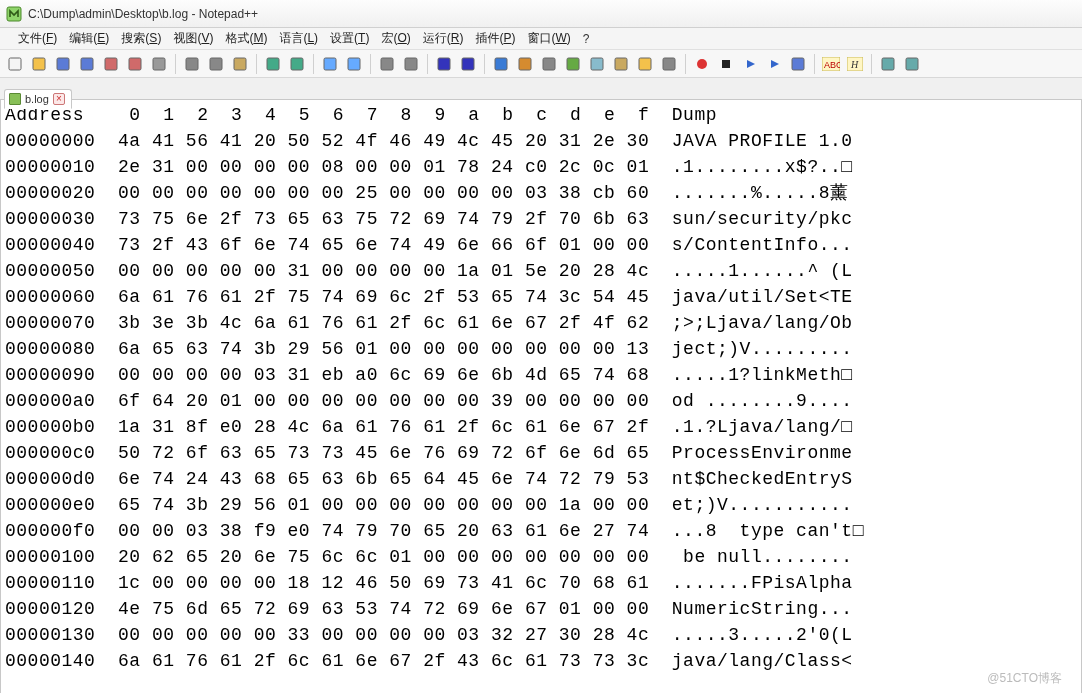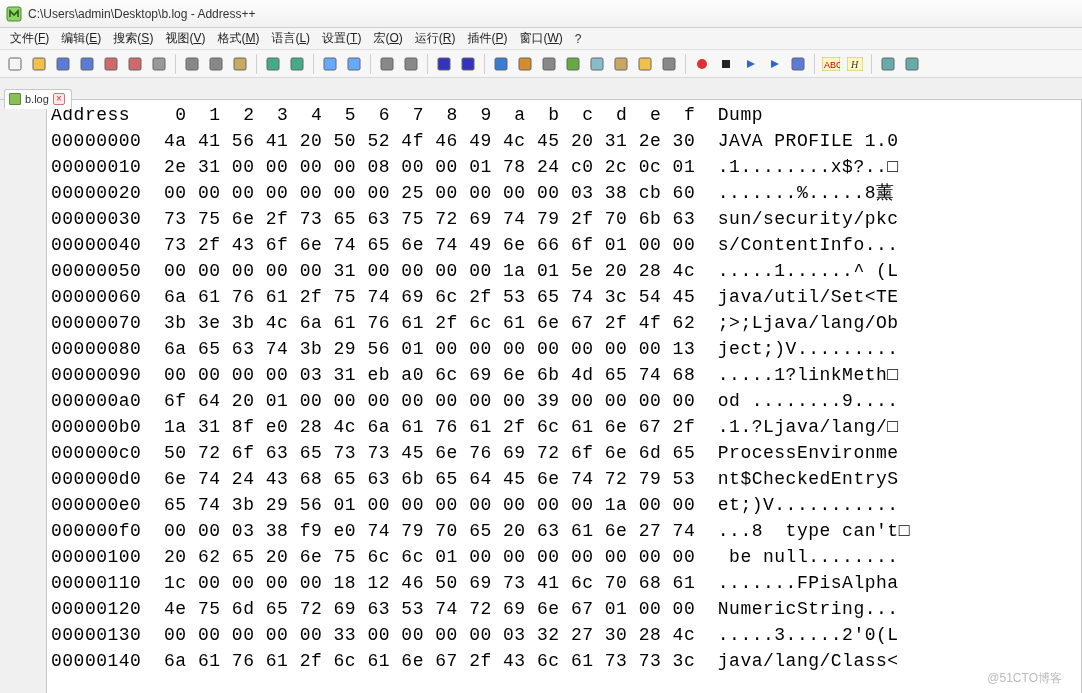--- a/index.html
+++ b/index.html
@@ -25,21 +25,21 @@
     width: 16px; height: 16px;
     margin-right: 6px;
     display: inline-flex; align-items: center; justify-content: center;
   }
   .titlebar .title { font-size: 12px; color: #333; }
   .menubar {
     height: 22px;
     background: #f5f5f5;
     display: flex;
     align-items: center;
-    padding: 0 4px;
+    padding: 0 12px;
     border-bottom: 1px solid #e0e0e0;
   }
   .menubar .menuitem {
     padding: 2px 6px;
     font-size: 12px;
     color: #222;
   }
   .menubar .menuitem u { text-decoration: underline; }
   .menubar .help { color: #333; }
   .toolbar {
@@ -101,21 +101,20 @@
     text-align: center;
     border-radius: 2px;
     background: #fce8e8;
   }
   .editor {
     background: #fff;
     height: calc(693px - 28px - 22px - 28px - 22px);
     overflow: hidden;
     border-left: 1px solid #c8c8c8;
     border-right: 1px solid #c8c8c8;
-    margin-left: 46px;
   }
   .hex {
     font-family: "Courier New", Consolas, monospace;
     font-size: 18px;
     line-height: 26px;
     color: #000;
     white-space: pre;
     padding: 2px 4px;
     letter-spacing: 0.5px;
   }
@@ -132,21 +131,21 @@
 </head>
 <body>
 
 <div class="titlebar">
   <span class="appicon">
     <svg width="16" height="16" viewBox="0 0 16 16">
       <rect x="1" y="1" width="14" height="14" rx="2" fill="#8fd46a" stroke="#4c8a2c"></rect>
       <path d="M4 11 L4 5 L8 9 L12 5 L12 11" stroke="#2f5a17" stroke-width="1.6" fill="none"></path>
     </svg>
   </span>
-  <span class="title">C:\Users\admin\Desktop\b.log - Address++</span>
+  <span class="title">C:\Dump\admin\Desktop\b.log - Notepad++</span>
 </div>
 
 <div class="menubar" id="menubar">
     <span class="menuitem">文件(<u>F</u>)</span>
     <span class="menuitem">编辑(<u>E</u>)</span>
     <span class="menuitem">搜索(<u>S</u>)</span>
     <span class="menuitem">视图(<u>V</u>)</span>
     <span class="menuitem">格式(<u>M</u>)</span>
     <span class="menuitem">语言(<u>L</u>)</span>
     <span class="menuitem">设置(<u>T</u>)</span>

